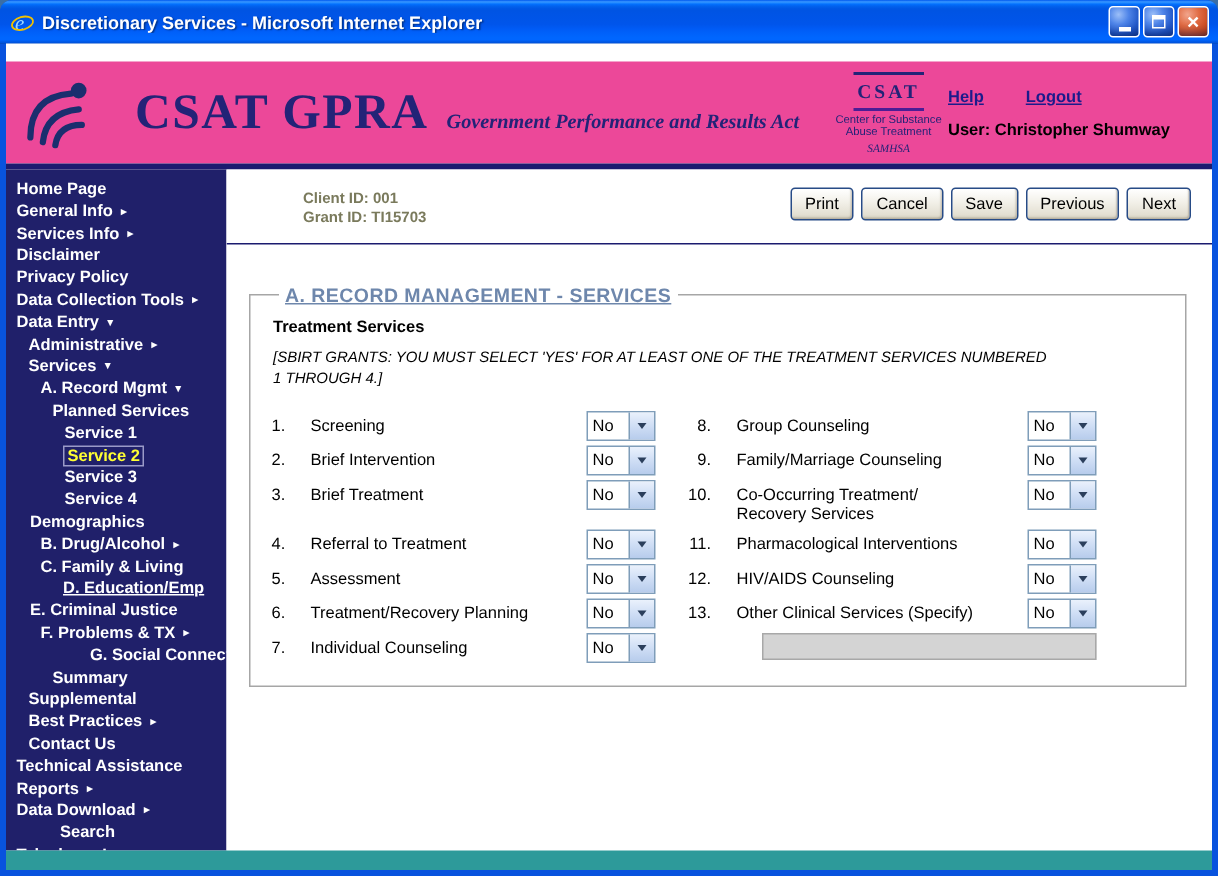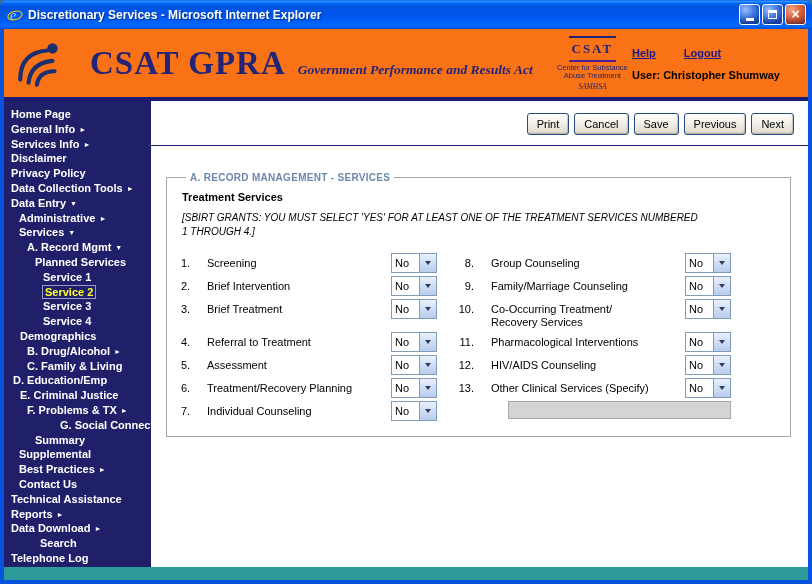--- a/index.html
+++ b/index.html
@@ -21,22 +21,22 @@
     box-shadow:inset 0 -8px 6px -6px rgba(0,20,80,.55);}
   .btn-blue{background:radial-gradient(circle at 30% 25%,#9CBFF8 0%,#4E84E8 35%,#2258C8 70%,#1846A8 100%);}
   .btn-red{background:radial-gradient(circle at 30% 25%,#F2A58C 0%,#E06A42 40%,#C94A1F 75%,#A83810 100%);}
   .tb-btn.min{align-items:flex-end;}
   .g-min{width:8px;height:3px;background:#fff;margin-bottom:3px;}
   .g-max{width:9px;height:9px;border:1px solid #fff;border-top-width:3px;box-sizing:border-box;}
   .g-close{color:#fff;font-size:14px;font-weight:bold;line-height:1;margin-top:-1px;}
   
   .app-wrap{flex:1;margin:0 4px 4px;background:#fff;display:flex;flex-direction:column;min-height:0;}
   
-  .header{height:68px;min-height:68px;background:#f97316;display:flex;align-items:center;
-    padding:0 8px 0 6px;box-sizing:border-box;}
+  .header{height:68px;min-height:68px;background:#ec4899;display:flex;align-items:center;
+    padding:0 8px 0 6px;box-sizing:border-box;margin-top:12px;}
   .hhs-logo{width:52px;height:52px;margin:2px 24px 0 4px;}
   .brand-wrap{display:flex;align-items:baseline;white-space:nowrap;}
   .brand{font-family:"Liberation Serif",serif;font-size:33px;font-weight:bold;
     color:#232377;letter-spacing:1px;}
   .tagline{font-family:"Liberation Serif",serif;font-size:13.5px;font-style:italic;font-weight:bold;
     color:#232377;margin-left:12px;}
   .csat-logo{width:98px;text-align:center;color:#232377;margin-left:20px;line-height:1;}
   .csat-title{font-family:"Liberation Serif",serif;font-size:13px;font-weight:bold;letter-spacing:2px;
     border-top:2px solid #232377;border-bottom:2px solid #4c1d95;padding:1px 3px 2px;
     display:inline-block;line-height:19px;}
@@ -62,22 +62,22 @@
   .ids{margin-left:38px;margin-top:3px;font-size:10px;font-weight:bold;
     color:var(--id-text,#7A7A5C);line-height:13px;white-space:nowrap;}
   .toolbar{margin-left:auto;display:flex;gap:5px;margin-top:2px;}
   .xp-btn{height:22px;font-family:"Liberation Sans",sans-serif;font-size:11px;color:#000;
     padding:0 9px;background:linear-gradient(180deg,#FFFFFF 0%,#F2F0E8 45%,#E3DFD2 85%,#D6D2C2 100%);
     border:1px solid #274B86;border-radius:3px;cursor:pointer;
     box-shadow:inset -1px -1px 1px rgba(120,110,90,.35);}
   .main-rule{height:1px;background:var(--header-band,#1B1B6F);margin:10px -14px 0 -13px;}
   
   fieldset.section{margin:26px 3px 0 2px;border:1px solid #A6A6A6;padding:2px 14px 12px;}
-  legend.section-legend{font-size:10px;font-weight:bold;color:var(--legend-blue,#6E87AC);
-    padding:0 4px;margin-left:5px;letter-spacing:.3px;}
+  legend.section-legend{font-size:13px;font-weight:bold;color:var(--legend-blue,#6E87AC);
+    padding:0 4px;margin-left:5px;letter-spacing:.3px;text-decoration:underline;}
   .subtitle{font-size:11px;font-weight:bold;margin:6px 0 8px 1px;color:#000;}
   .note{font-size:10px;font-style:italic;white-space:pre-line;line-height:14px;
     margin:0 0 14px 1px;color:#000;}
   .svc-row{display:flex;margin-bottom:3px;align-items:flex-start;}
   .cell{display:flex;align-items:flex-start;}
   .cell.left{width:256px;min-width:256px;}
   .cell.right{width:279px;min-width:279px;margin-left:15px;}
   .num{font-size:11px;line-height:20px;color:#000;}
   .cell.left .num{width:14px;min-width:14px;}
   .cell.right .num{width:22px;min-width:22px;text-align:right;margin-right:5px;}
@@ -165,37 +165,41 @@
           <div class="sb-item" style="padding-left: 15px;"><span class="sb-lbl">Services</span><span class="sb-arrow">▼</span></div>
           <div class="sb-item" style="padding-left: 23px;"><span class="sb-lbl">A. Record Mgmt</span><span class="sb-arrow">▼</span></div>
           <div class="sb-item" style="padding-left: 31px;"><span class="sb-lbl">Planned Services</span></div>
           <div class="sb-item" style="padding-left: 39px;"><span class="sb-lbl">Service 1</span></div>
           <div class="sb-item selected" style="padding-left: 39px;"><span class="sb-lbl">Service 2</span></div>
           <div class="sb-item" style="padding-left: 39px;"><span class="sb-lbl">Service 3</span></div>
           <div class="sb-item" style="padding-left: 39px;"><span class="sb-lbl">Service 4</span></div>
           <div class="sb-item" style="padding-left: 16px;"><span class="sb-lbl">Demographics</span></div>
           <div class="sb-item" style="padding-left: 23px;"><span class="sb-lbl">B. Drug/Alcohol</span><span class="sb-arrow">►</span></div>
           <div class="sb-item" style="padding-left: 23px;"><span class="sb-lbl">C. Family &amp; Living</span></div>
-          <div class="sb-item" style="padding-left: 9px;"><span class="sb-lbl">D. Education/Emp</span></div>
+          <div class="sb-item" style="padding-left: 38px; text-decoration: underline;"><span class="sb-lbl">D. Education/Emp</span></div>
           <div class="sb-item" style="padding-left: 16px;"><span class="sb-lbl">E. Criminal Justice</span></div>
           <div class="sb-item" style="padding-left: 23px;"><span class="sb-lbl">F. Problems &amp; TX</span><span class="sb-arrow">►</span></div>
           <div class="sb-item" style="padding-left: 23px; margin-left: 33px;"><span class="sb-lbl">G. Social Connect</span></div>
           <div class="sb-item" style="padding-left: 31px;"><span class="sb-lbl">Summary</span></div>
           <div class="sb-item" style="padding-left: 15px;"><span class="sb-lbl">Supplemental</span></div>
           <div class="sb-item" style="padding-left: 15px;"><span class="sb-lbl">Best Practices</span><span class="sb-arrow">►</span></div>
           <div class="sb-item" style="padding-left: 15px;"><span class="sb-lbl">Contact Us</span></div>
           <div class="sb-item" style="padding-left: 7px;"><span class="sb-lbl">Technical Assistance</span></div>
           <div class="sb-item" style="padding-left: 7px;"><span class="sb-lbl">Reports</span><span class="sb-arrow">►</span></div>
           <div class="sb-item" style="padding-left: 7px;"><span class="sb-lbl">Data Download</span><span class="sb-arrow">►</span></div>
           <div class="sb-item" style="padding-left: 7px; margin-left: 29px;"><span class="sb-lbl">Search</span></div>
           <div class="sb-item" style="padding-left: 7px;"><span class="sb-lbl">Telephone Log</span></div>
         </nav>
 
       <div class="main">
         <div class="main-head">
+          <div class="ids">
+            <div>Client ID: 001</div>
+            <div>Grant ID: TI15703</div>
+          </div>
           <div class="toolbar">
               <button class="xp-btn">Print</button>
               <button class="xp-btn">Cancel</button>
               <button class="xp-btn">Save</button>
               <button class="xp-btn">Previous</button>
               <button class="xp-btn">Next</button>
             </div>
         </div>
         <div class="main-rule"></div>
 

